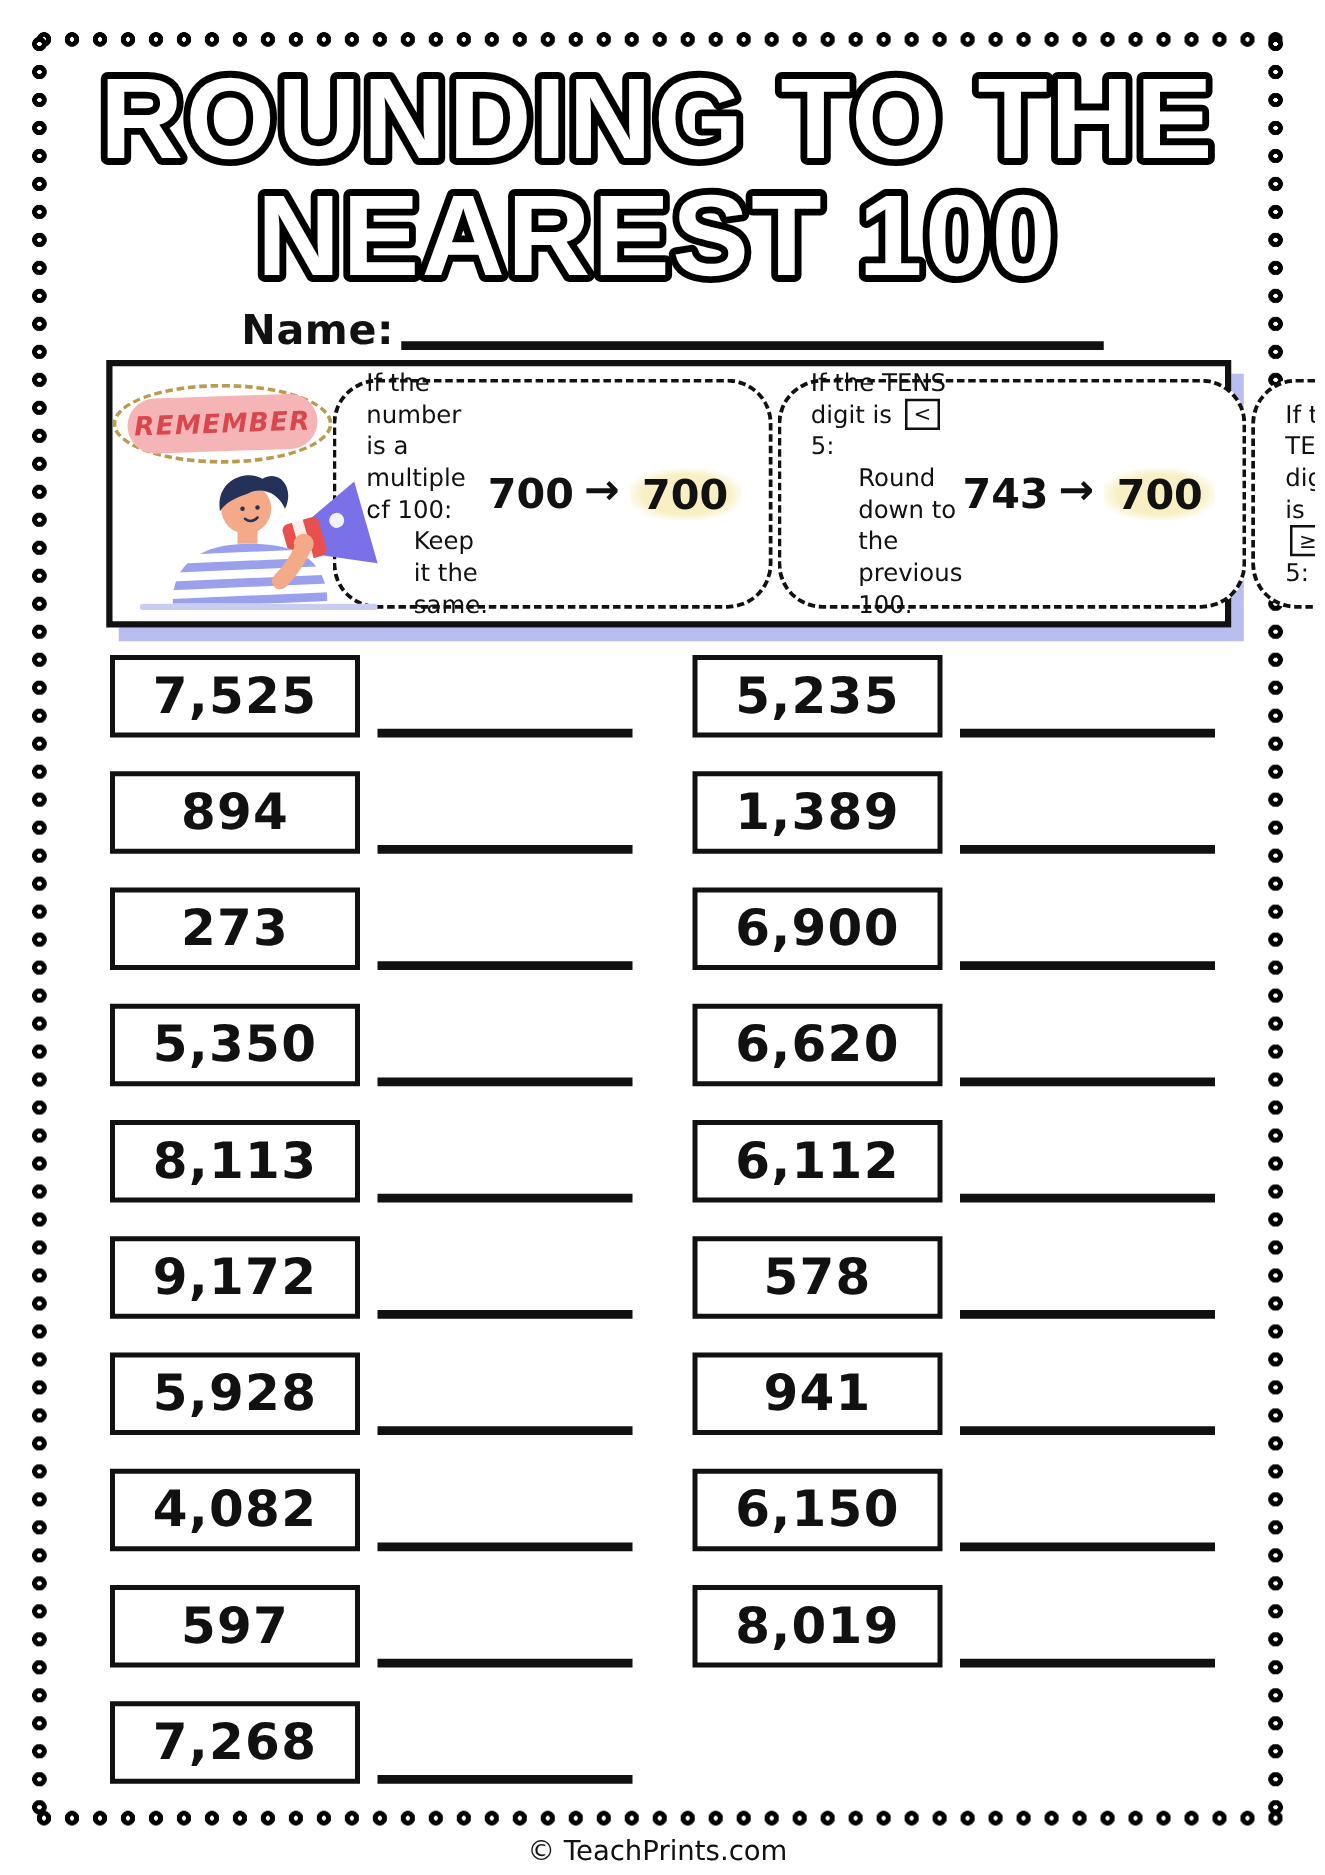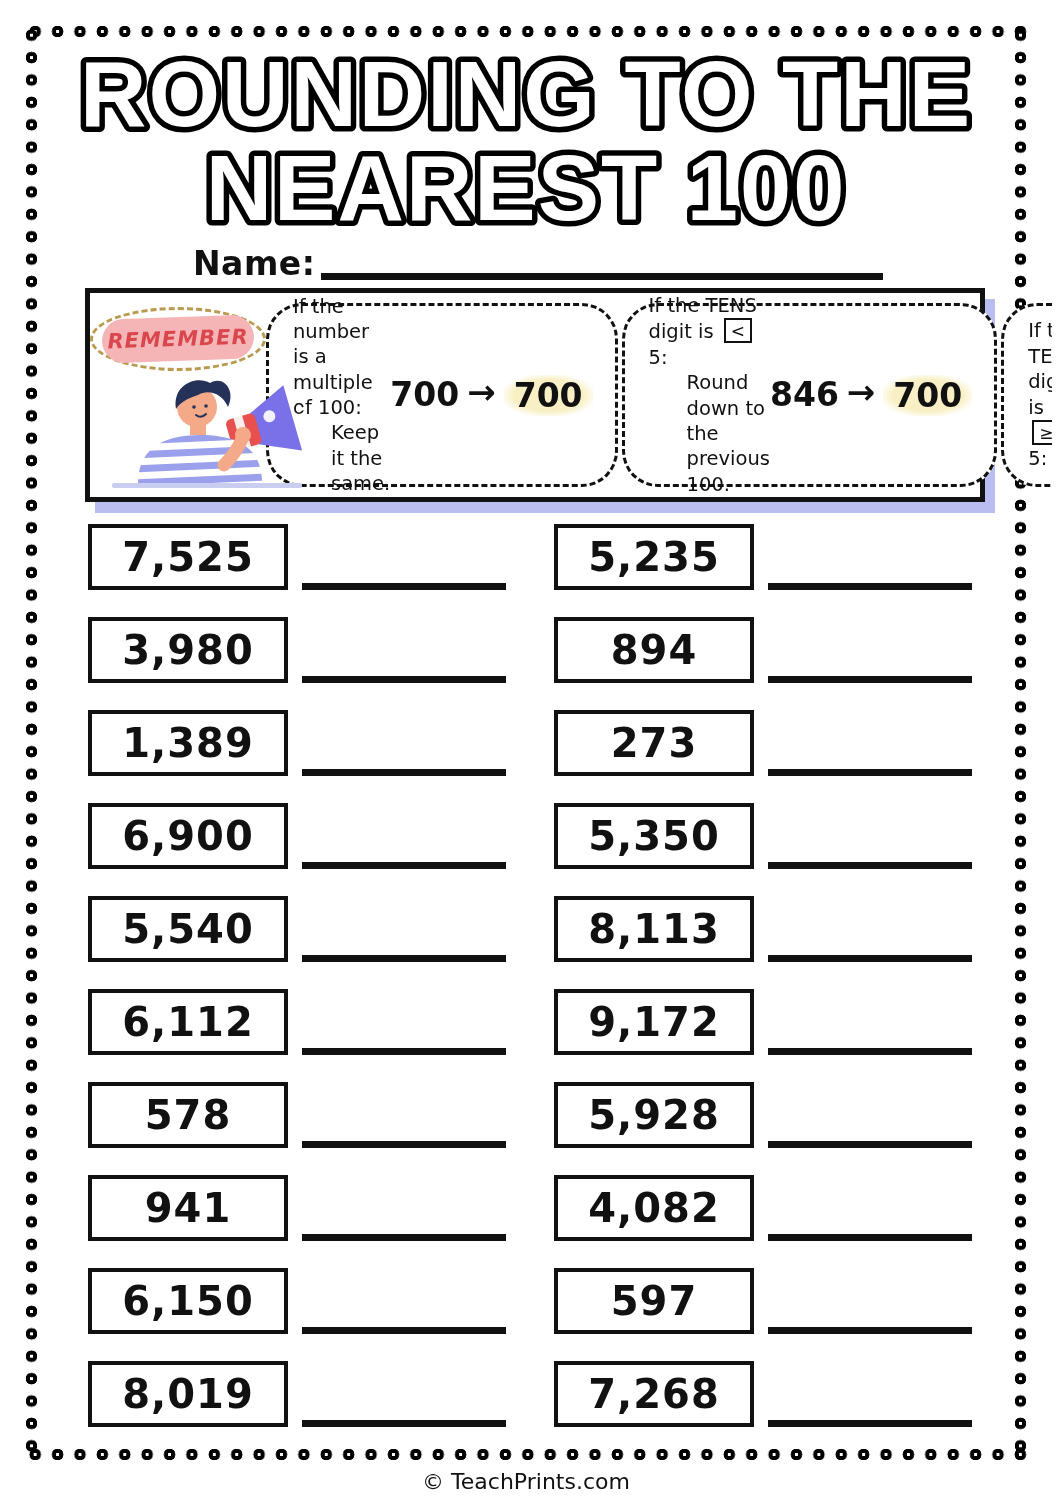--- a/index.html
+++ b/index.html
@@ -225,21 +225,21 @@
       <div class="rule">
         <div class="rule-text">
           <div class="rule-line1">
             <span>If the TENS digit is</span>
             <span class="sym-box">&lt;</span>
             <span>5:</span>
           </div>
           <div class="rule-line2">Round down to the previous 100.</div>
         </div>
         <div class="rule-example">
-          <span class="ex-from">846</span>
+          <span class="ex-from">743</span>
           <span class="ex-arrow">→</span>
           <span class="ex-to">700</span>
         </div>
       </div>
 
       <div class="rule">
         <div class="rule-text">
           <div class="rule-line1">
             <span>If the TENS digit is</span>
             <span class="sym-box">≥</span>
@@ -266,26 +266,20 @@
     </div>
     <div class="cell">
       <div class="num-box">
           <span class="num">5,235</span>
         </div>
       <div class="answer-line"></div>
     </div>
 
     <div class="cell">
       <div class="num-box">
-          <span class="num">3,980</span>
-        </div>
-      <div class="answer-line"></div>
-    </div>
-    <div class="cell">
-      <div class="num-box">
           <span class="num">894</span>
         </div>
       <div class="answer-line"></div>
     </div>
 
     <div class="cell">
       <div class="num-box">
           <span class="num">1,389</span>
         </div>
       <div class="answer-line"></div>
@@ -305,21 +299,21 @@
     </div>
     <div class="cell">
       <div class="num-box">
           <span class="num">5,350</span>
         </div>
       <div class="answer-line"></div>
     </div>
 
     <div class="cell">
       <div class="num-box">
-          <span class="num">5,540</span>
+          <span class="num">6,620</span>
         </div>
       <div class="answer-line"></div>
     </div>
     <div class="cell">
       <div class="num-box">
           <span class="num">8,113</span>
         </div>
       <div class="answer-line"></div>
     </div>
 

